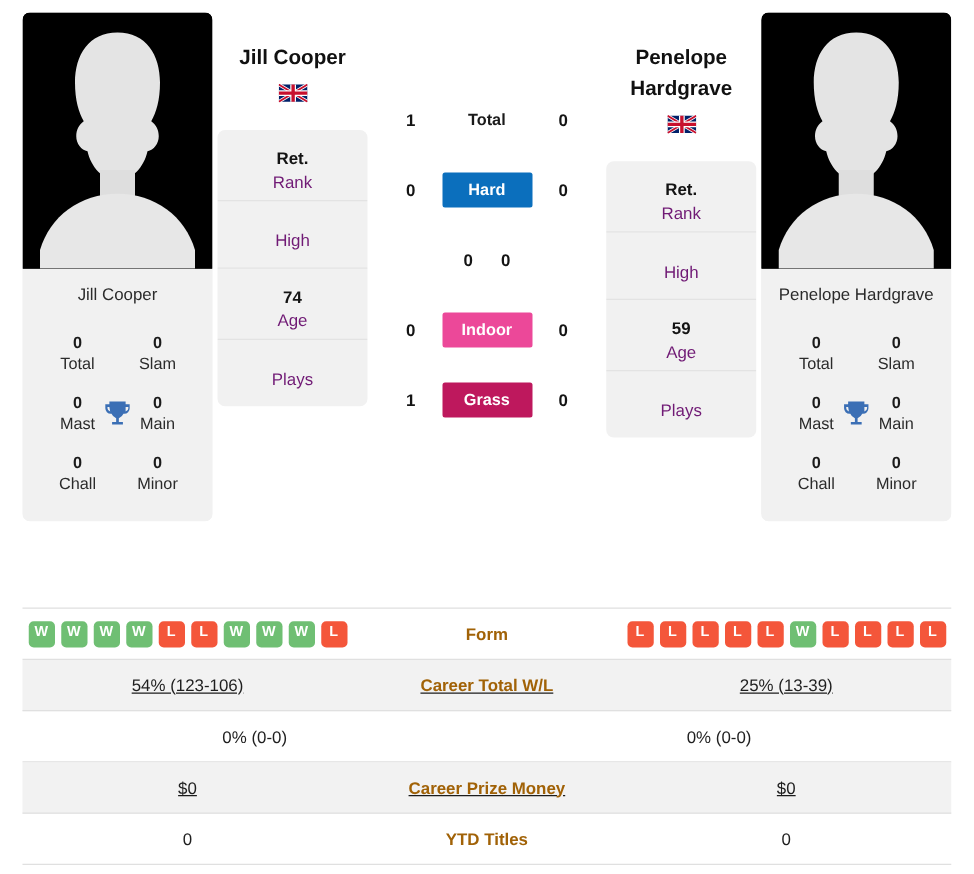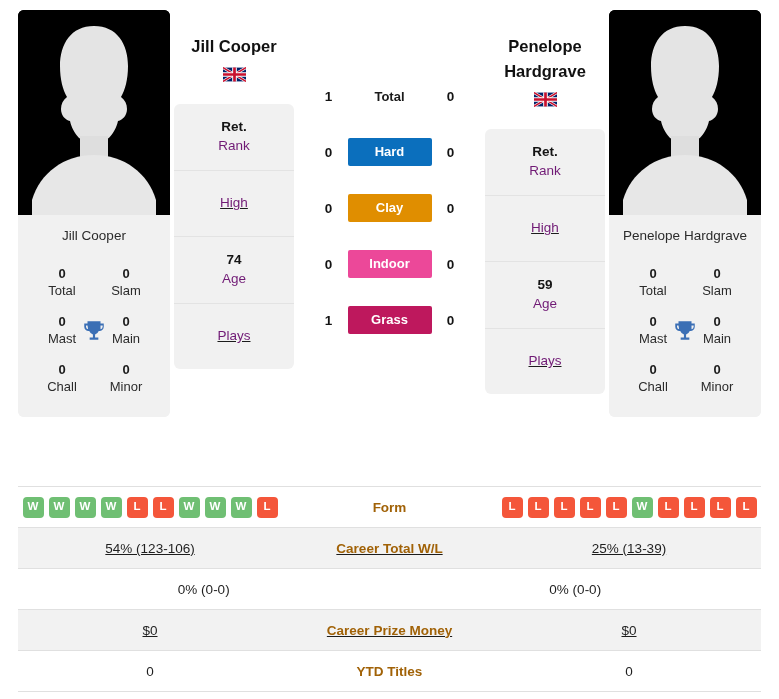--- a/index.html
+++ b/index.html
@@ -107,38 +107,38 @@
   }
 
   .info-card {
     margin-top: 22px;
     width: 120px;
     background: #f1f1f1;
     border-radius: 6px;
     overflow: hidden;
   }
   .info-cell {
-    padding: 14px 4px 15px 4px;
+    padding: 14px 4px 5px 4px;
     text-align: center;
     border-bottom: 1px solid #e3e3e3;
   }
   .info-cell:last-child { border-bottom: none; }
   .info-val {
     font-size: 13.5px;
     font-weight: bold;
     color: #141414;
     line-height: 18px;
     min-height: 18px;
   }
   .info-lbl {
     font-size: 13.5px;
     color: #701a75;
     line-height: 19px;
   }
-  .info-cell.tall { padding: 22px 4px 24px 4px; text-decoration: underline; }
+  .info-cell.tall { padding: 22px 4px 12px 4px; }
 
   
   .h2h {
     flex: 1;
     display: flex;
     flex-direction: column;
     align-items: center;
     padding-top: 58px;
   }
   .h2h-row {
@@ -159,21 +159,21 @@
     width: 92px;
     text-align: center;
   }
   .h2h-total-label {
     font-size: 13px;
     font-weight: bold;
     color: #1a1a1a;
   }
   .surface-badge {
     display: block;
-    width: 84px;
+    width: 72px;
     margin: 0 auto;
     padding: 6px 0 7px 0;
     text-align: center;
     color: #ffffff;
     font-size: 13px;
     font-weight: bold;
     border-radius: 2px;
   }
 
   
@@ -316,23 +316,20 @@
         </div>
         <div class="h2h-row">
           <div class="h2h-score">0</div>
           <div class="h2h-mid">
             <span class="surface-badge" style="background: rgb(11, 111, 189);">Hard</span>
           </div>
           <div class="h2h-score">0</div>
         </div>
         <div class="h2h-row">
           <div class="h2h-score">0</div>
-          <div class="h2h-mid">
-            <span class="surface-badge" style="background: rgb(224, 142, 0);">Clay</span>
-          </div>
           <div class="h2h-score">0</div>
         </div>
         <div class="h2h-row">
           <div class="h2h-score">0</div>
           <div class="h2h-mid">
             <span class="surface-badge" style="background: #ec4899;">Indoor</span>
           </div>
           <div class="h2h-score">0</div>
         </div>
         <div class="h2h-row">

